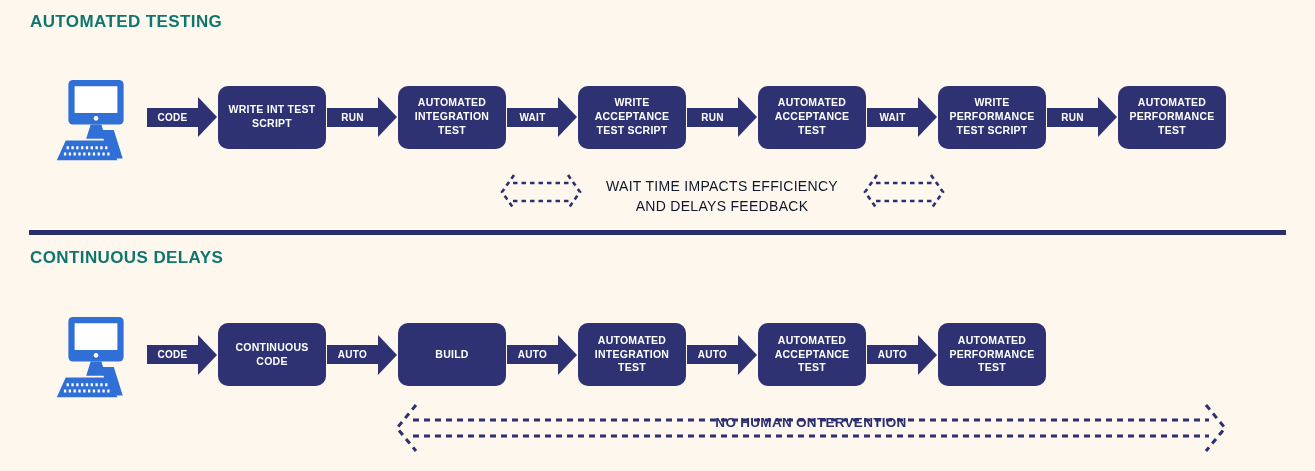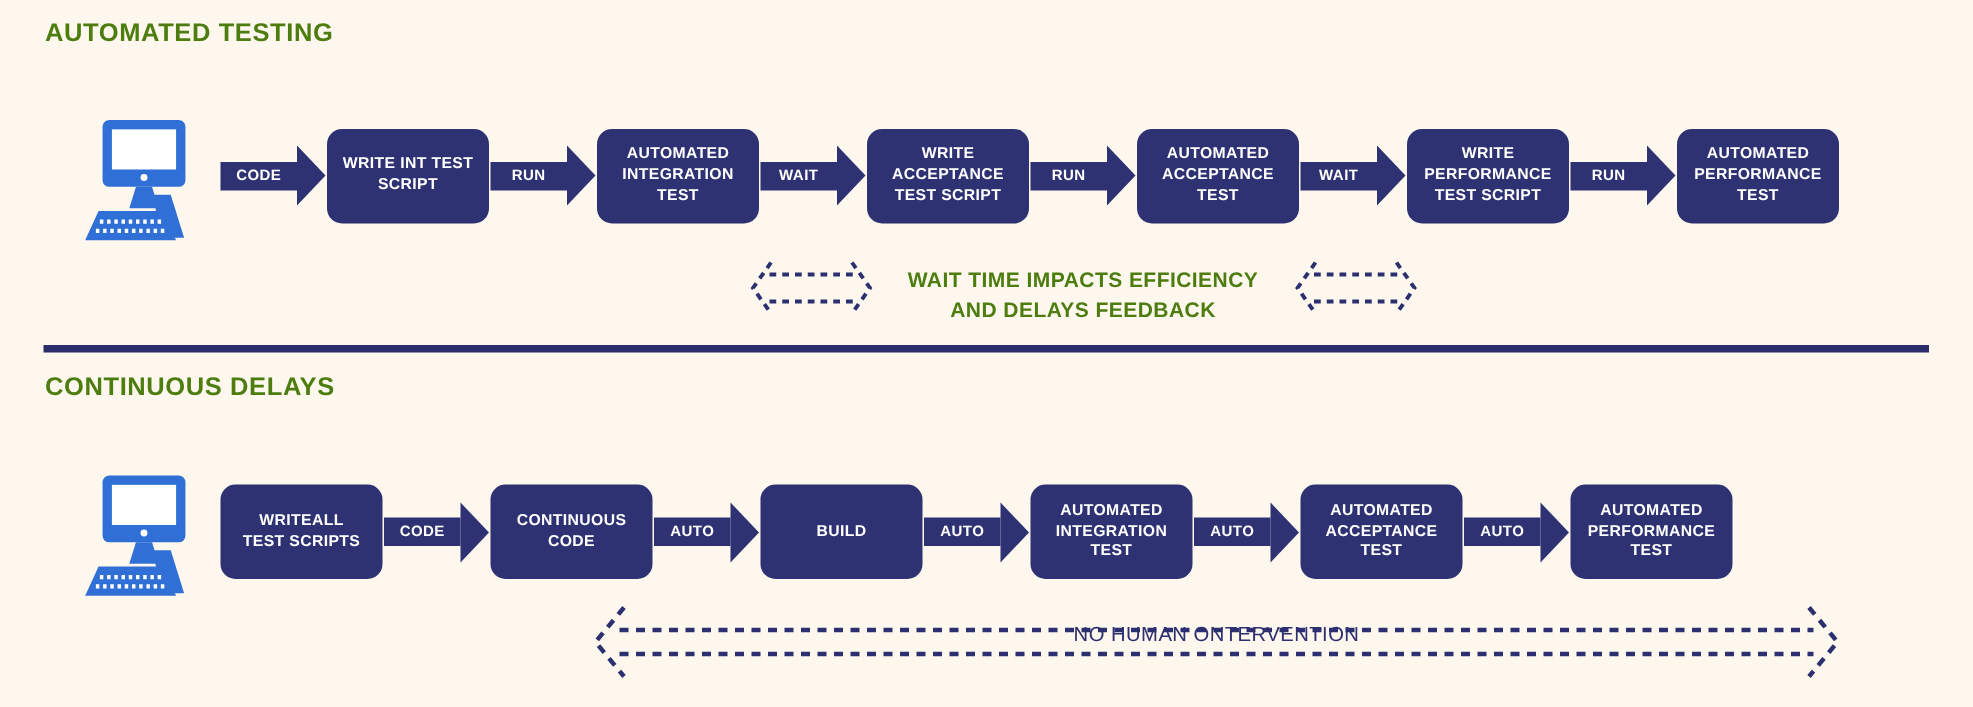--- a/index.html
+++ b/index.html
@@ -5,21 +5,21 @@
   * { margin:0; padding:0; box-sizing:border-box; }
   html,body { background:#fdf7ee; }
   .canvas {
     position:relative; width:1315px; height:471px;
     background:#fdf7ee; overflow:hidden;
     font-family:"Liberation Sans", sans-serif;
   }
   .section-title {
     position:absolute; left:30px;
     font-size:17px; font-weight:800; letter-spacing:0.4px;
-    color:#4d7c0f;
+    color:#0f766e;
   }
   .row {
     position:absolute; left:55px;
     display:flex; align-items:center; gap:1px;
   }
   .pc-icon { flex:0 0 auto; margin-right:9px; margin-top:7px; line-height:0; }
   .box {
     flex:0 0 auto; width:108px; height:63px;
     background:#2e3273; border-radius:10px;
     color:#ffffff; font-size:10.5px; font-weight:700;
@@ -36,39 +36,39 @@
     color:#ffffff; font-size:10px; font-weight:700; letter-spacing:0.3px;
   }
   .arrow-head {
     width:0; height:0;
     border-top:20px solid transparent;
     border-bottom:20px solid transparent;
     border-left:19px solid #2e3273;
   }
   .annot-text {
     position:absolute; left:588px; top:176px; width:268px;
-    text-align:center; color:#4d7c0f;
-    font-size:14px; font-weight:700; line-height:1.45; letter-spacing:0.3px;
+    text-align:center; color:#0f172a;
+    font-size:14px; font-weight:400; line-height:1.45; letter-spacing:0.3px;
     white-space:pre-line;
   }
   .mini-arrow { position:absolute; line-height:0; }
   .mini-arrow svg path, .mini-arrow svg line,
   .big-arrow svg path, .big-arrow svg line {
     stroke:#2c3070; fill:none; stroke-width:2.6; stroke-dasharray:4.5 4;
   }
   .divider {
     position:absolute; left:29px; top:230px; width:1257px; height:5px;
     background:#2b2d6b;
   }
   .big-arrow { position:absolute; left:392px; top:403px; width:838px; height:50px; line-height:0; }
   .big-arrow svg path, .big-arrow svg line { stroke-width:3; stroke-dasharray:6 5; }
   .big-arrow-label {
     position:absolute; left:0; top:13px; width:100%;
     text-align:center; color:#2c3070; line-height:1;
-    font-size:13.5px; font-weight:400; letter-spacing:0.3px;
+    font-size:13.5px; font-weight:700; letter-spacing:0.3px;
   }
 </style>
 </head>
 <body>
 
 <div class="canvas">
 
   <div class="section-title" style="top:12px">AUTOMATED TESTING</div>
 
   <div class="row" style="top:85px; height:64px">
@@ -179,22 +179,20 @@
           <polygon points="40,50 52,50 57,66 35,66"></polygon>
           <polygon points="12,68 60,68 70,90 2,90"></polygon>
         </g>
         <rect x="22" y="7" width="48" height="30" fill="#ffffff"></rect>
         <circle cx="46" cy="43" r="2.6" fill="#ffffff"></circle>
         <line x1="13" y1="76" x2="59" y2="76" stroke="#ffffff" stroke-width="3.2" stroke-dasharray="2.6 2.8"></line>
         <line x1="10" y1="83" x2="63" y2="83" stroke="#ffffff" stroke-width="3.2" stroke-dasharray="2.6 2.8"></line>
       </svg>
     </span>
 
-    <div class="box">WRITEALL
-TEST SCRIPTS</div>
 
     <div class="arrow">
       <span class="arrow-shaft">
           <span class="arrow-label">CODE</span>
         </span>
       <span class="arrow-head"></span>
     </div>
     <div class="box">CONTINUOUS
 CODE</div>
 

